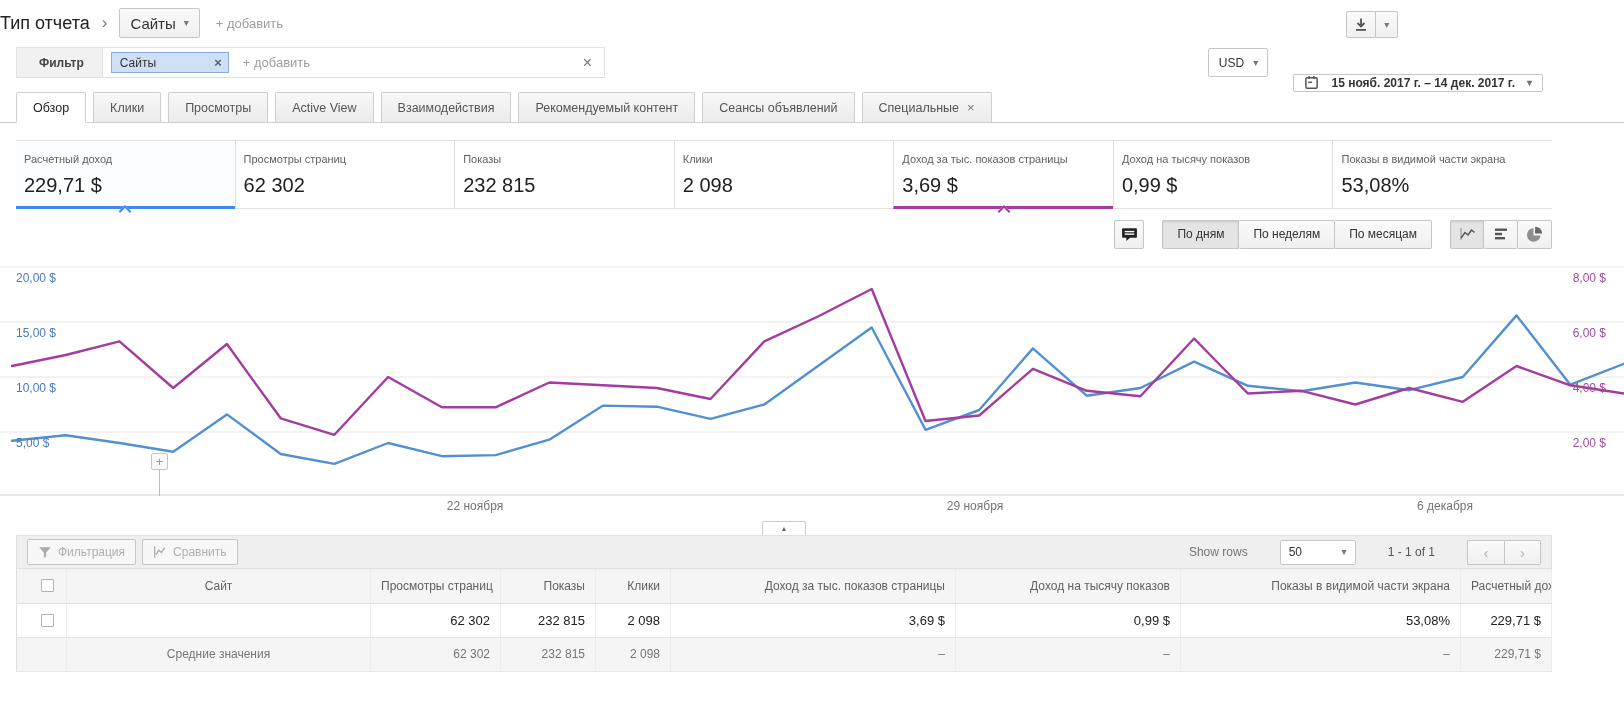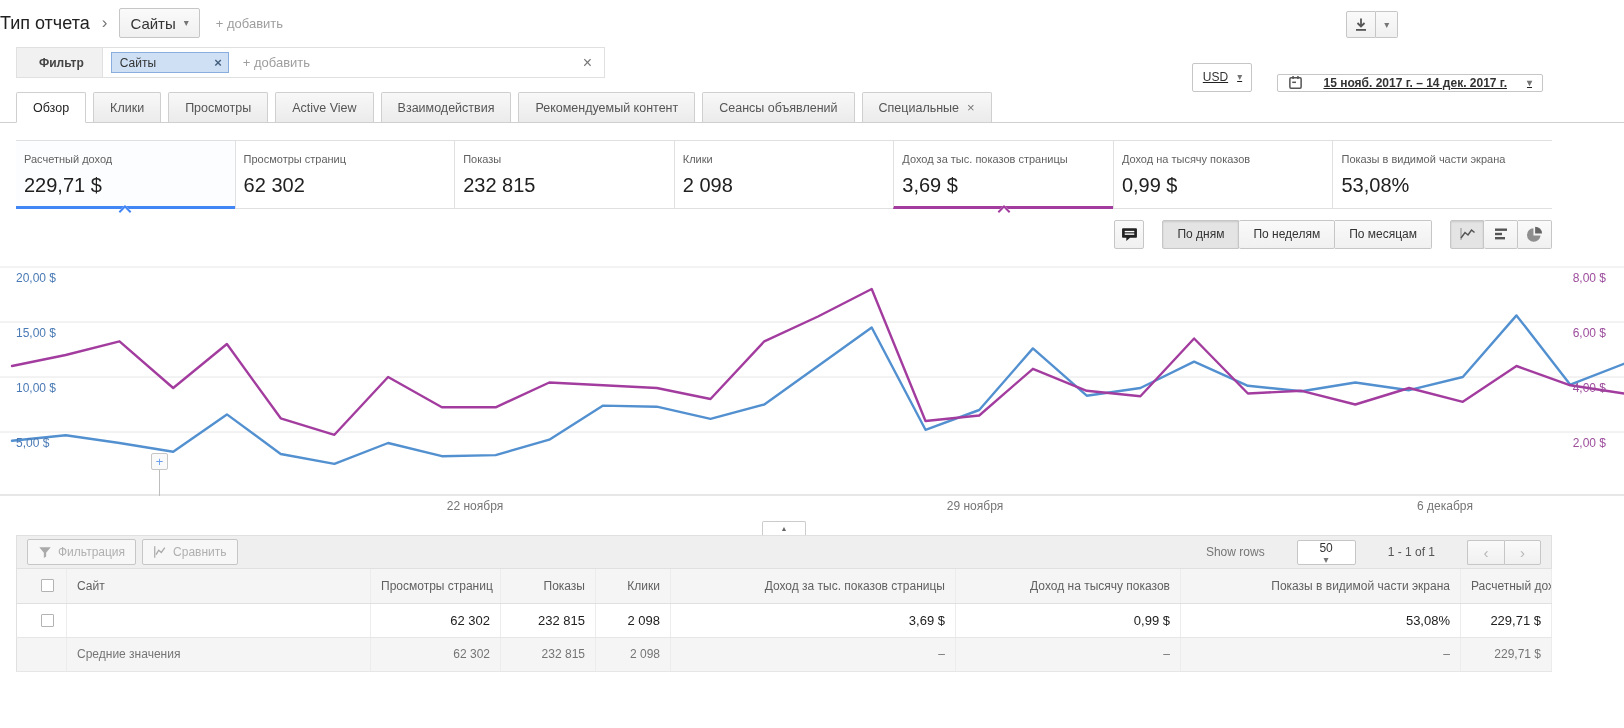--- a/index.html
+++ b/index.html
@@ -37,23 +37,23 @@
     display: flex; align-items: center; }
   .filter-label { font-size: 12px; font-weight: bold; color: #444; padding: 0 18px 0 22px; }
   .filter-input-area { flex: 1; height: 100%; background: #fff; border-left: 1px solid #e0e0e0;
     display: flex; align-items: center; padding: 0 8px; position: relative; }
   .chip { display: flex; align-items: center; height: 21px; background: #cfe0f5;
     border: 1px solid #89aede; font-size: 12px; color: #333; padding: 0 6px 0 8px;
     width: 118px; justify-content: space-between; cursor: pointer; }
   .chip-x { color: #44607e; font-size: 13px; font-weight: bold; cursor: pointer; }
   .filter-add { color: #9e9e9e; font-size: 13px; margin-left: 14px; }
   .filter-clear { position: absolute; right: 12px; color: #757575; font-size: 16px; cursor: pointer; }
-  .filter-right { margin-left: auto; display: flex; align-items: flex-end; gap: 25px; text-decoration: underline; }
+  .filter-right { margin-left: auto; display: flex; align-items: center; gap: 25px; }
   .usd-select { height: 29px; width: 60px; font-size: 12px; gap: 9px; background: #fff; }
-  .date-btn { height: 18px; padding: 0 10px; font-size: 12px; gap: 20px; background: #fff; font-weight: bold; color: #333; margin-top: 40px; }
+  .date-btn { height: 18px; padding: 0 10px; font-size: 12px; gap: 12px; background: #fff; font-weight: bold; color: #333; margin-top: 40px; }
 
   
   .tabs { display: flex; align-items: flex-end; padding: 0 16px; margin-top: 14px;
     border-bottom: 1px solid #cfcfcf; height: 31px; }
   .tab { height: 30px; display: flex; align-items: center; padding: 0 16px; font-size: 12.5px;
     color: #555; background: linear-gradient(#f8f8f8, #ebebeb); border: 1px solid #cfcfcf;
     border-bottom: none; margin-right: 7px; cursor: pointer; border-radius: 2px 2px 0 0; gap: 8px; }
   .tab.active { background: #fff; color: #222; height: 31px; margin-bottom: -1px;
     border-bottom: 1px solid #fff; }
   .tab .tab-x { color: #777; font-size: 13px; }
@@ -96,35 +96,35 @@
   .table-section { position: relative; margin: 20px 16px 0 16px; width: 1536px; }
   .collapse-tab { position: absolute; top: -14px; left: 746px; width: 44px; height: 14px;
     background: #fff; border: 1px solid #ccc; border-bottom: none; text-align: center;
     font-size: 7px; color: #666; line-height: 13px; cursor: pointer; border-radius: 2px 2px 0 0; }
   .table-toolbar { height: 34px; background: #efefef; border: 1px solid #e0e0e0;
     display: flex; align-items: center; padding: 0 10px; }
   .tb-btn { height: 25px; font-size: 12px; color: #b0b0b0; padding: 12px 10px; gap: 6px;
     background: #f7f7f7; margin-right: 6px; cursor: default; }
   .tb-right { margin-left: auto; display: flex; align-items: center; gap: 32px; }
   .show-rows { font-size: 12px; color: #757575; }
-  .rows-select { height: 25px; width: 59px; background: #fff; font-size: 12px;
-    justify-content: space-between; padding: 0 8px; flex-direction: column; }
+  .rows-select { height: 25px; width: 76px; background: #fff; font-size: 12px;
+    justify-content: space-between; padding: 0 8px; }
   .page-info { font-size: 12px; color: #555; }
   .pager { display: flex; }
   .pager .btn { width: 37px; height: 25px; color: #b5b5b5; font-size: 15px; }
   .pager .btn:first-child { border-radius: 2px 0 0 2px; border-right: none; }
   .pager .btn:last-child { border-radius: 0 2px 2px 0; }
 
   table.data { width: 100%; border-collapse: collapse; table-layout: fixed;
     border: 1px solid #e0e0e0; border-top: none; }
   table.data th, table.data td { border-right: 1px solid #ececec; padding: 0 10px;
     height: 34px; white-space: nowrap; overflow: hidden; }
   table.data th { background: #f5f5f5; font-size: 12px; font-weight: normal; color: #616161;
     text-align: right; border-bottom: 1px solid #e0e0e0; }
-  table.data th.left, table.data td.left { text-align: left; }
+  table.data th.left, table.data td.left { text-align: center; }
   table.data td { font-size: 13px; color: #212121; text-align: right;
     border-bottom: 1px solid #e6e6e6; background: #fff; }
   tr.summary td { background: #f5f5f5; color: #757575; font-size: 12px; }
   td.site-name-cell { padding-left: 48px; }
   th.site-col { padding-left: 48px; }
   .checkbox { width: 13px; height: 13px; border: 1px solid #b3b3b3; background: #fff;
     border-radius: 1px; margin: 0 auto 0 14px; cursor: pointer; }
 
   .ico { display: inline-block; vertical-align: middle; }
 </style>

